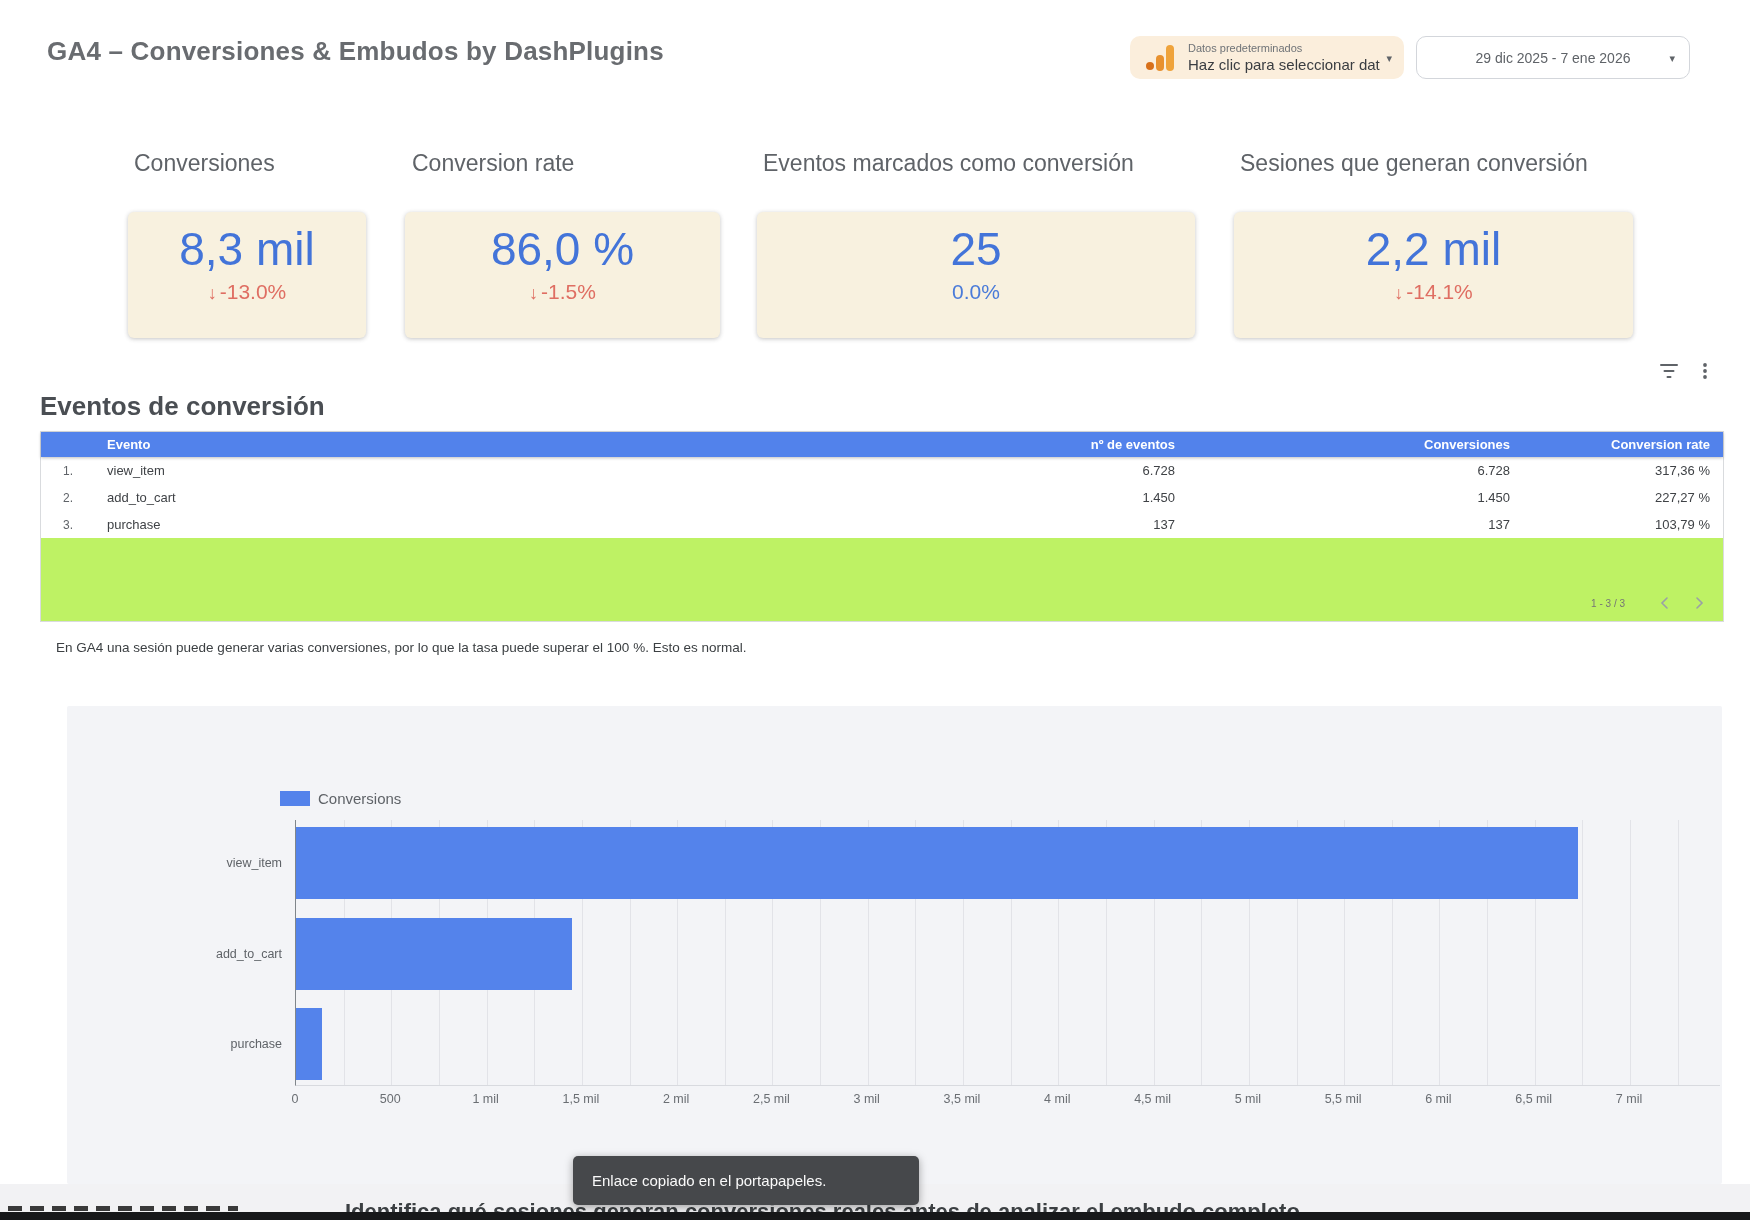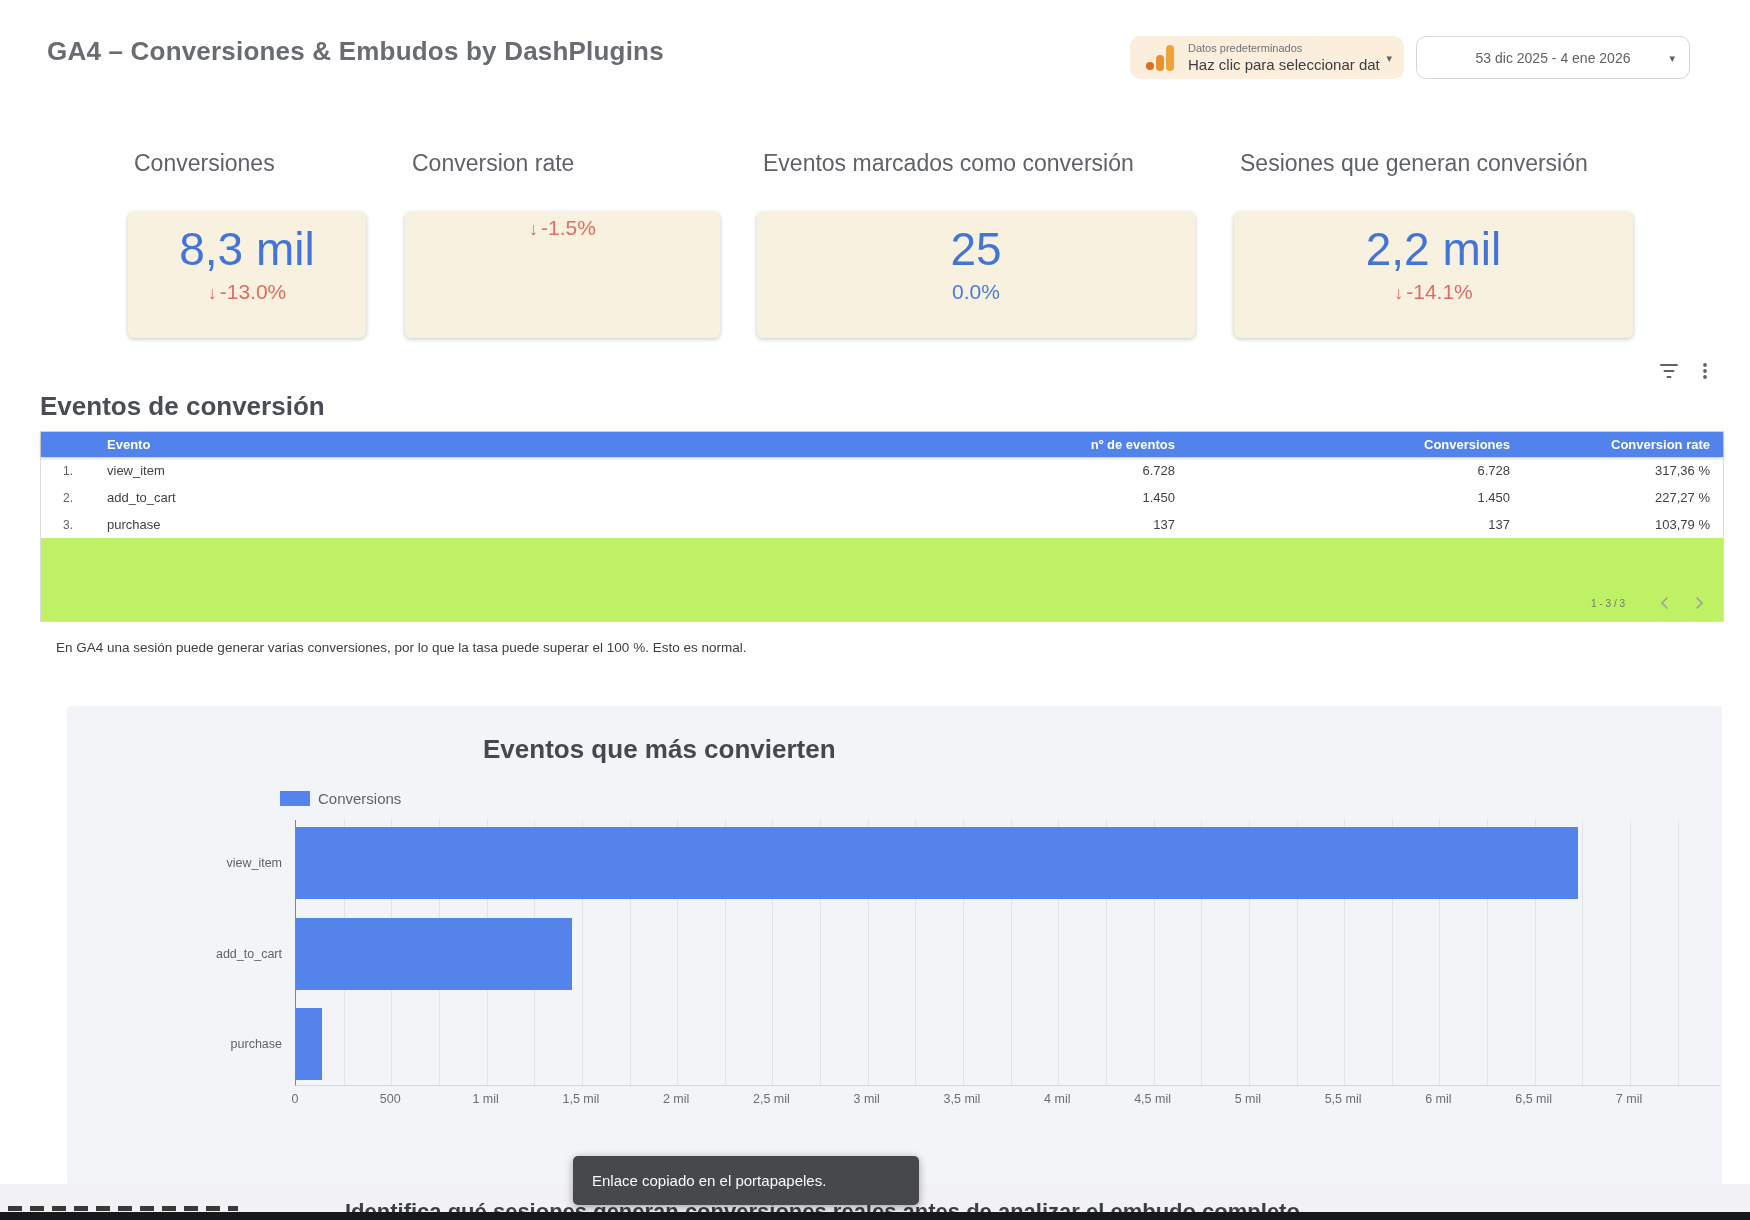--- a/index.html
+++ b/index.html
@@ -89,32 +89,33 @@
         <i class="tall"></i>
       </span>
     <span class="chip-text">
       <span class="chip-label">Datos predeterminados</span>
       <span class="chip-value">Haz clic para seleccionar dat</span>
     </span>
     <span class="caret">▾</span>
   </div>
 
   <div class="abs date-range">
-    <span>53 dic 2025 - 4 ene 2026</span>
+    <span>29 dic 2025 - 7 ene 2026</span>
     <span class="caret">▾</span>
   </div>
 
   <div class="abs sc-label" style="left:134px;top:150px">Conversiones</div>
   <div class="abs card" style="left:128px;top:196px;width:238px">
     <div class="sc-value">8,3 mil</div>
     <div class="sc-change down"><span class="arr">↓</span><span>-13.0%</span></div>
   </div>
 
   <div class="abs sc-label" style="left:412px;top:150px">Conversion rate</div>
   <div class="abs card" style="left:405px;top:196px;width:315px">
+    <div class="sc-value">86,0 %</div>
     <div class="sc-change down"><span class="arr">↓</span><span>-1.5%</span></div>
   </div>
 
   <div class="abs sc-label" style="left:763px;top:150px">Eventos marcados como conversión</div>
   <div class="abs card" style="left:757px;top:196px;width:438px">
     <div class="sc-value">25</div>
     <div class="sc-change flat"><span>0.0%</span></div>
   </div>
 
   <div class="abs sc-label" style="left:1240px;top:150px">Sesiones que generan conversión</div>
@@ -190,21 +191,20 @@
         <svg width="14" height="14" viewBox="0 0 14 14">
             <path d="M5 2 L10 7 L5 12" stroke="#9AA0A6" stroke-width="1.6" fill="none" stroke-linecap="round"></path>
           </svg>
       </span>
     </div>
   </div>
 
   <div class="abs footnote">En GA4 una sesión puede generar varias conversiones, por lo que la tasa puede superar el 100 %. Esto es normal.</div>
 
   <div class="abs chart-panel">
-    <div class="chart-title">Eventos que más convierten</div>
     <div class="legend">
       <span class="legend-swatch" style="background: rgb(84, 131, 235);"></span>
       <span class="legend-label">Conversions</span>
     </div>
     <div class="plot">
         <div class="gridline" style="left: 47.6px;"></div>
         <div class="gridline" style="left: 95.3px;"></div>
         <div class="gridline" style="left: 142.9px;"></div>
         <div class="gridline" style="left: 190.6px;"></div>
         <div class="gridline" style="left: 238.2px;"></div>

